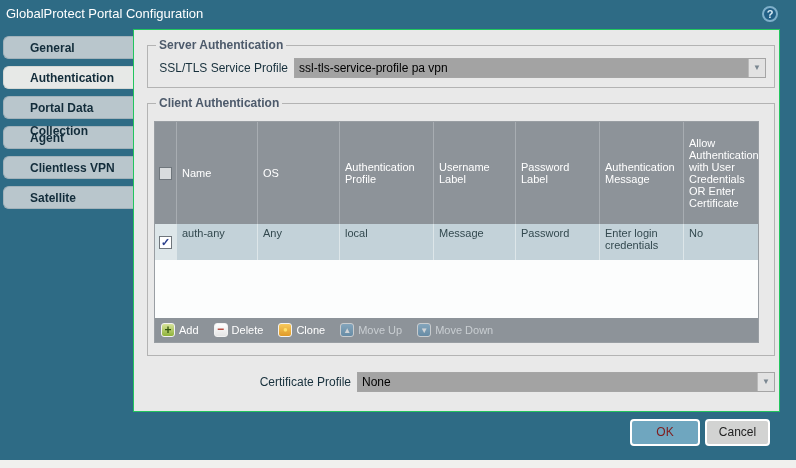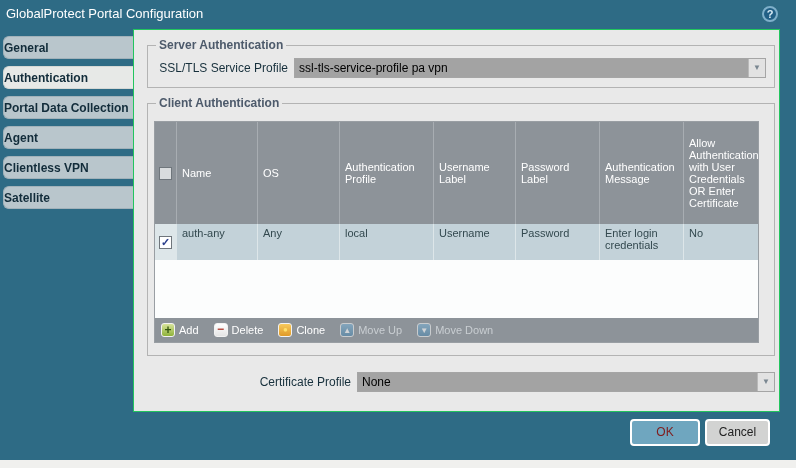--- a/index.html
+++ b/index.html
@@ -21,21 +21,21 @@
     border-radius: 50%; background: #215f85; border: 2px solid #7fb0ca;
     color: #d9ecf6; font-size: 11px; font-weight: bold; text-align: center;
     line-height: 12px; cursor: pointer;
   }
 
   
   .sidebar { position: absolute; top: 36px; left: 3px; width: 130px; }
   .tab {
     height: 23px; margin-bottom: 7px; background: #b9c6cc;
     border-radius: 6px 0 0 6px; color: #122c3a; font-weight: bold;
-    font-size: 12px; line-height: 23px; padding-left: 0; cursor: pointer;
+    font-size: 12px; line-height: 23px; padding-left: 26px; cursor: pointer;
     border: 1px solid #a2b2ba; border-right: none;
   }
   .tab.active { background: #e7e9e7; border-color: #d5d8d5; }
 
   
   .panel {
     position: absolute; left: 133px; top: 29px; width: 647px; height: 383px;
     background: #e9e9e9; border: 1px solid #22c55e;
   }
 
@@ -186,21 +186,21 @@
 
       <div class="trow">
         <div class="td c-cb">
           <div class="checkbox">
             <span>✓</span>
           </div>
         </div>
         <div class="td c-name">auth-any</div>
         <div class="td c-os">Any</div>
         <div class="td c-prof">local</div>
-        <div class="td c-user">Username</div>
+        <div class="td c-user">Message</div>
         <div class="td c-pass">Password</div>
         <div class="td c-msg">Enter login credentials</div>
         <div class="td c-allow">No</div>
       </div>
 
       <div class="tbody-filler"></div>
 
       <div class="tbar">
         <div class="tbtn">
           <span class="tbtn-ico ico-add">+</span>

